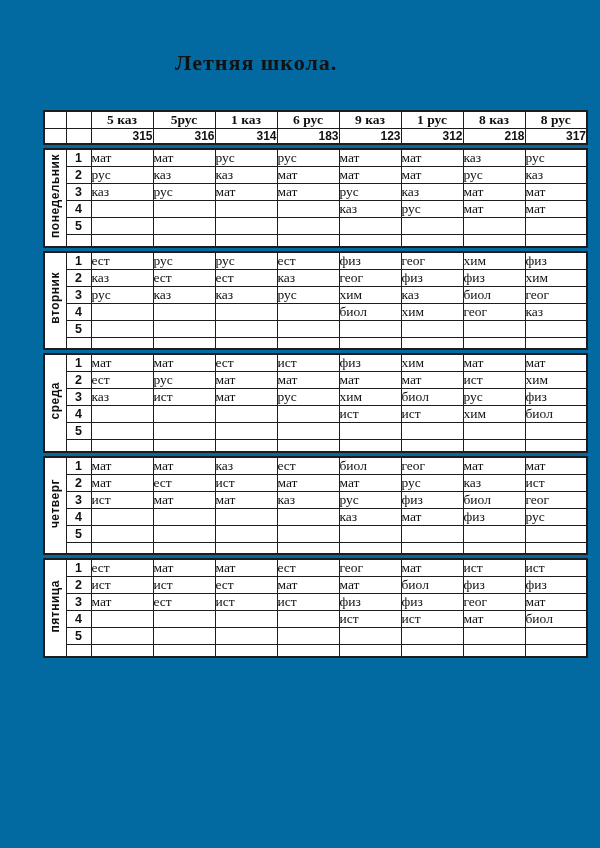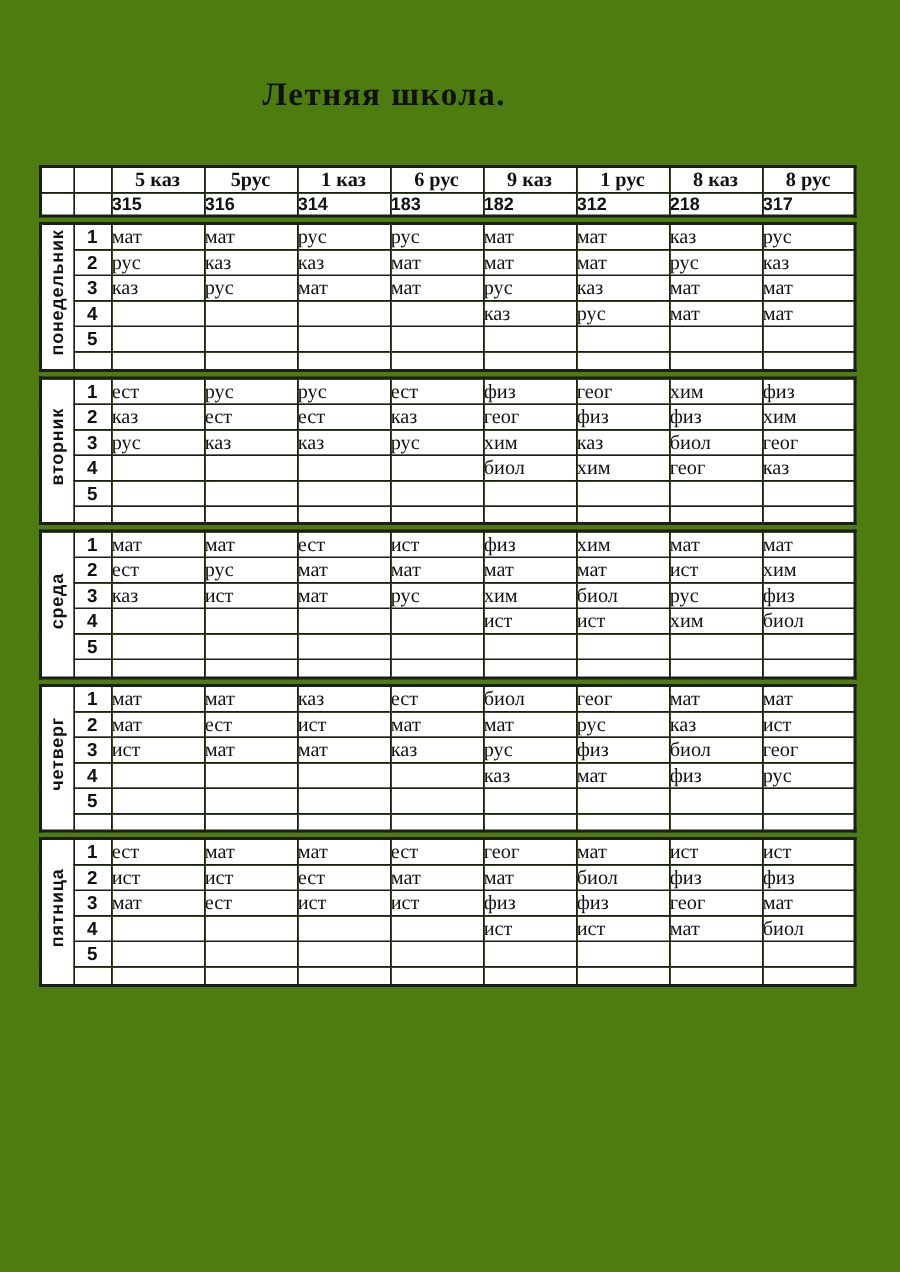--- a/index.html
+++ b/index.html
@@ -1,38 +1,38 @@
 <!DOCTYPE html>
 <html><head>
 <meta charset="utf-8">
 <style>
   html, body { margin: 0; padding: 0; background: #e8e8e8; }
   .page {
     position: relative;
     width: 600px;
     height: 848px;
-    background: #4d7c0f;
+    background: #0369a1;
     margin: 0 auto;
     overflow: hidden;
     font-family: "Liberation Serif", serif;
     color: #111;
   }
   .title {
     position: absolute;
     left: 175px;
     top: 50px;
     margin: 0;
     font: bold 22px "Liberation Serif", serif;
     letter-spacing: 1px;
     color: #111;
     white-space: nowrap;
   }
   .schedule {
     position: absolute;
-    left: 26px;
+    left: 43px;
     top: 110px;
     width: 543px;
   }
   table.grid {
     border-collapse: collapse;
     table-layout: fixed;
     width: 543px;
     margin: 0 0 3px 0;
     border: 2px solid #1d1d1d;
   }
@@ -48,21 +48,21 @@
   col.c-subj   { width: 62px; }
   tr.r-head   { height: 15px; }
   tr.r-period { height: 17px; }
   tr.r-empty  { height: 12px; }
   td.class-cell {
     font: bold 13.5px "Liberation Serif", serif;
     text-align: center;
   }
   td.room-cell {
     font: bold 12px "Liberation Sans", sans-serif;
-    text-align: left;
+    text-align: right;
   }
   td.day-cell { text-align: center; }
   td.day-cell span {
     display: inline-block;
     writing-mode: vertical-rl;
     transform: rotate(180deg);
     font: bold 12px "Liberation Sans", sans-serif;
     letter-spacing: 0.5px;
     white-space: nowrap;
     line-height: 1;
@@ -109,21 +109,21 @@
             <td class="class-cell">8 каз</td>
             <td class="class-cell">8 рус</td>
           </tr>
           <tr class="r-head">
             <td></td>
             <td></td>
             <td class="room-cell">315</td>
             <td class="room-cell">316</td>
             <td class="room-cell">314</td>
             <td class="room-cell">183</td>
-            <td class="room-cell">182</td>
+            <td class="room-cell">123</td>
             <td class="room-cell">312</td>
             <td class="room-cell">218</td>
             <td class="room-cell">317</td>
           </tr>
         </tbody>
       </table>
       <table class="grid">
         <colgroup>
           <col class="c-day">
           <col class="c-period">

